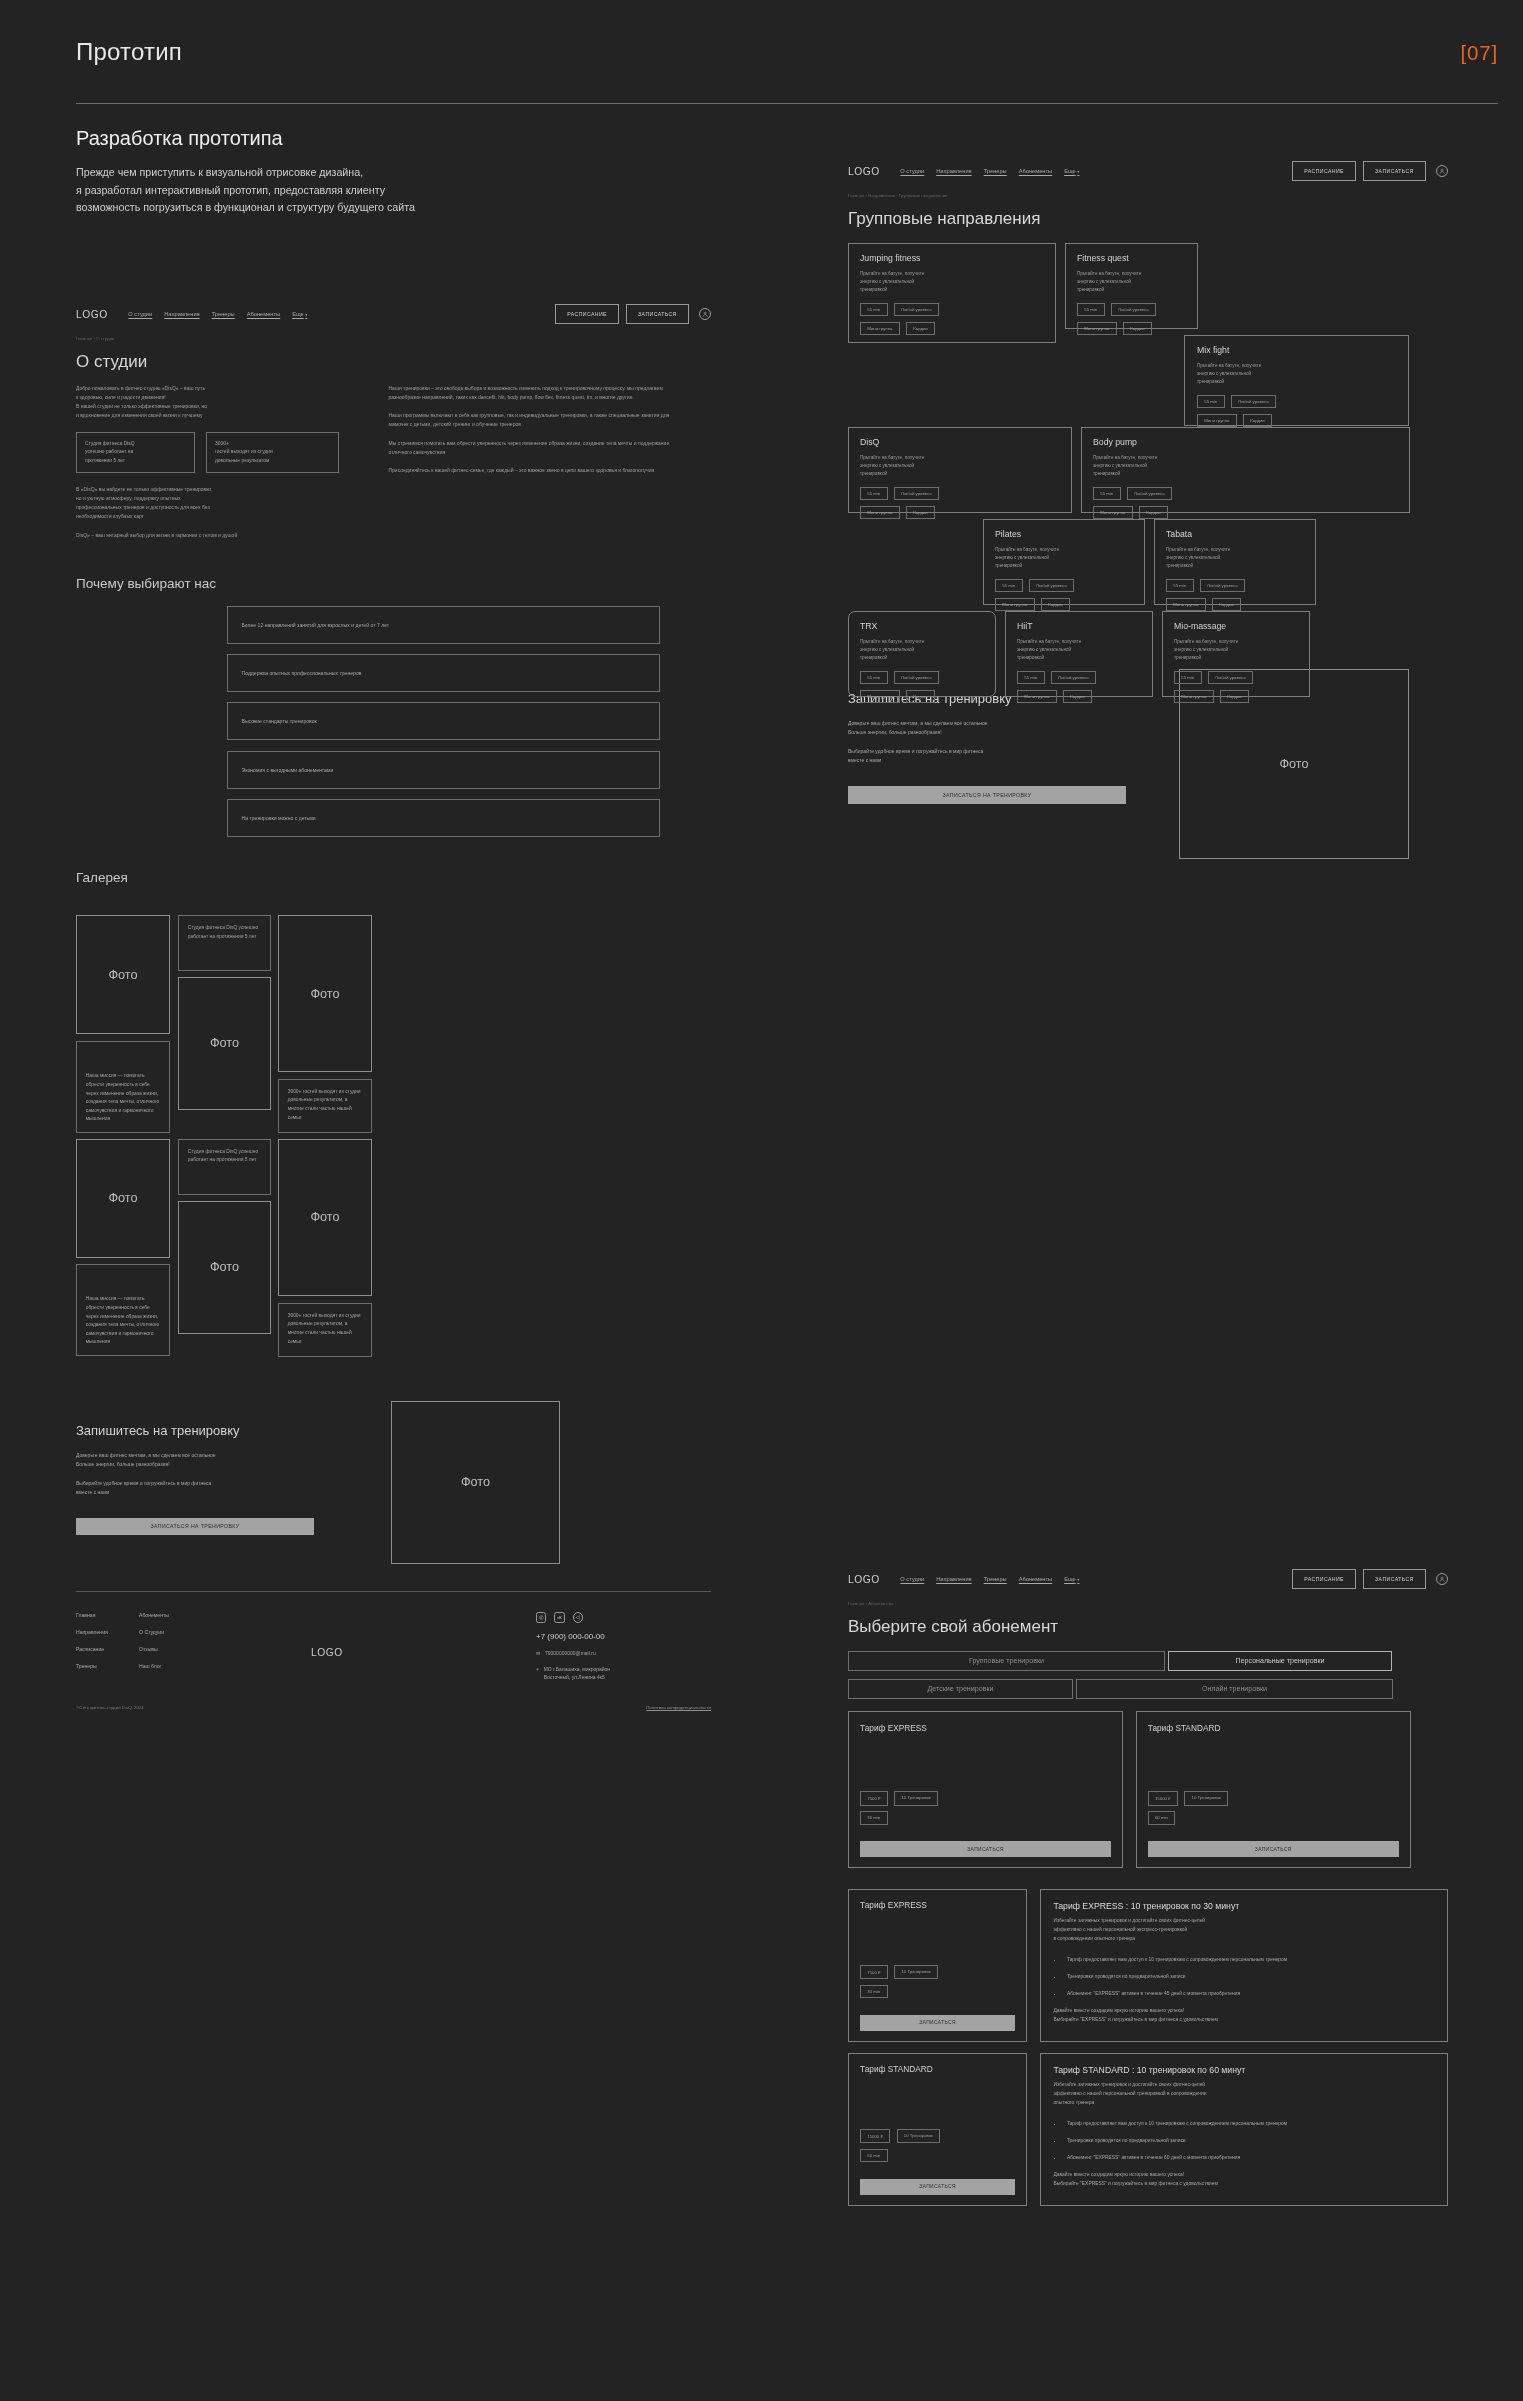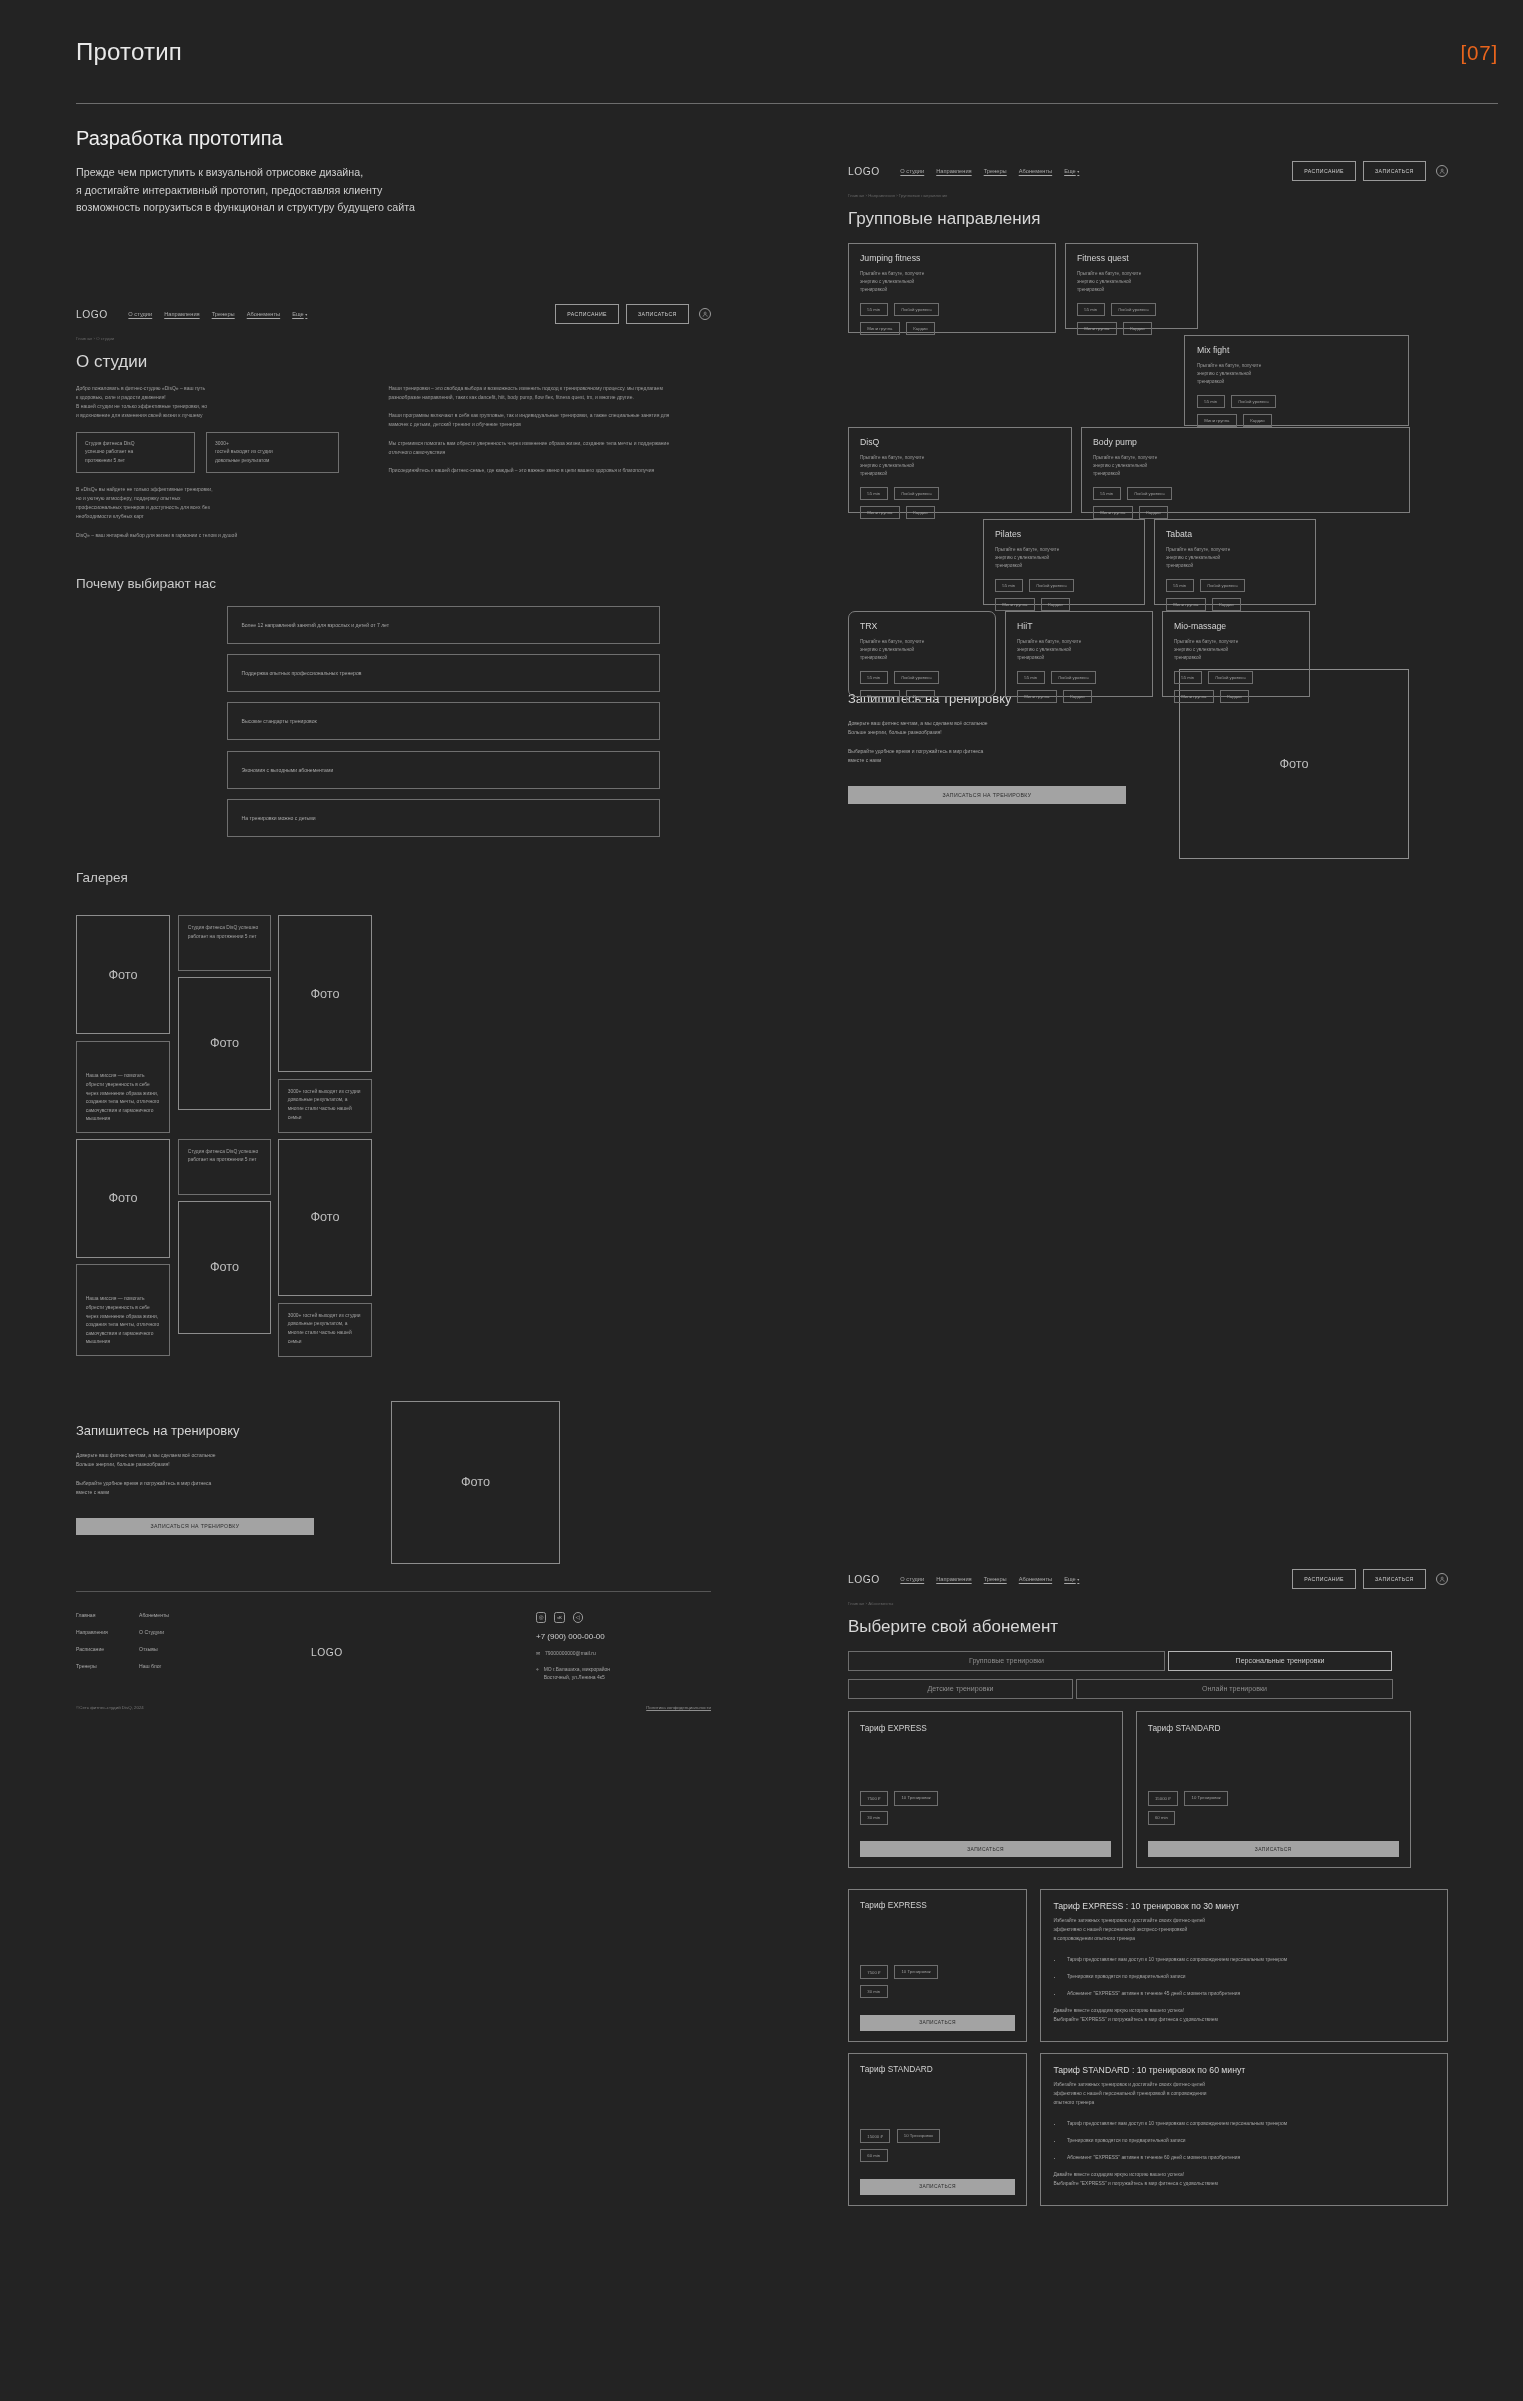--- a/index.html
+++ b/index.html
@@ -203,21 +203,21 @@
 
   <div class="slide-head">
     <div class="slide-title">Прототип</div>
     <div class="slide-num">[07]</div>
   </div>
   <div class="head-rule"></div>
 
   <div class="intro">
     <h2>Разработка прототипа</h2>
     <p class="pre" style="white-space: pre-line;">Прежде чем приступить к визуальной отрисовке дизайна,
-я достигайте интерактивный прототип, предоставляя клиенту
+я разработал интерактивный прототип, предоставляя клиенту
 возможность погрузиться в функционал и структуру будущего сайта</p>
   </div>
 
   <div class="mock" id="mock-about">
 
     <div class="wf-head">
       <div class="wf-logo">LOGO</div>
       <nav class="wf-nav">
         <a>О студии</a>
         <a>Направления</a>
@@ -390,21 +390,21 @@
               <circle cx="12" cy="8" r="4"></circle>
               <path d="M4 22c0-5 3.6-8 8-8s8 3 8 8"></path>
             </svg>
         </div>
       </div>
     </div>
     <div class="wf-crumbs">Главная  ›  Направления  ›  Групповые направления</div>
     <div class="wf-h1">Групповые направления</div>
 
     <div class="dir-grid" id="dir-grid">
-        <div class="dir-card" style="left: 0px; top: 0px; width: 208px; height: 90px;">
+        <div class="dir-card" style="left: 0px; top: 0px; width: 208px; height: 100px;">
           <h4>Jumping fitness</h4>
           <p style="white-space: pre-line;">Прыгайте на батуте, получите
 энергию с увлекательной
 тренировкой</p>
           <div class="tags">
             <div class="tag-row">
               <div class="tag">55 min</div>
               <div class="tag">Любой уровень</div>
             </div>
             <div class="tag-row">

